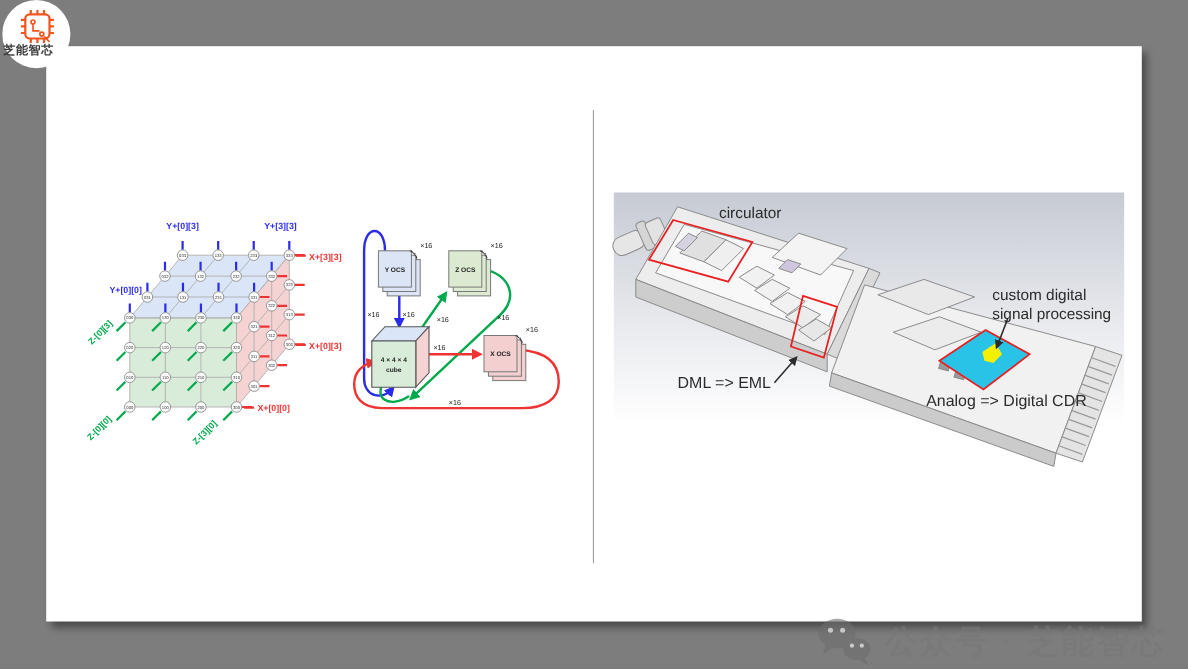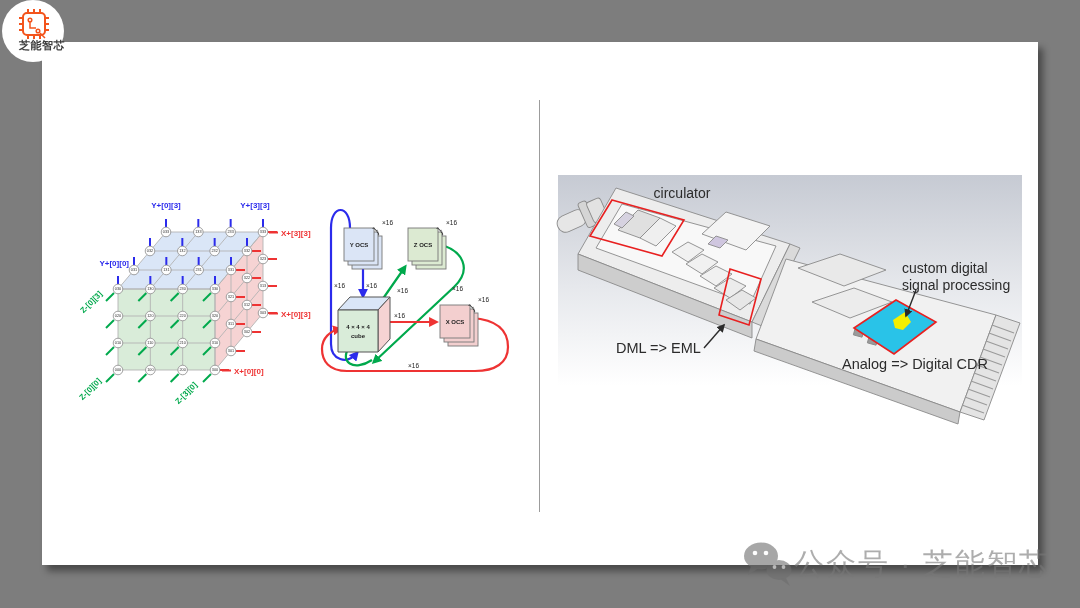--- a/index.html
+++ b/index.html
@@ -8,24 +8,24 @@
          font-family:"Liberation Sans","DejaVu Sans",sans-serif;}
   .slide{position:absolute;left:42px;top:42px;width:996px;height:523px;background:#ffffff;
          box-shadow:5px 6px 7px rgba(0,0,0,.42);}
   .divider{position:absolute;left:539px;top:100px;width:1px;height:412px;background:#9c9c9c;}
   svg{position:absolute;}
   svg text{font-family:"Liberation Sans","DejaVu Sans",sans-serif;}
   #lattice{left:60px;top:190px;}
   #ocs{left:315px;top:193px;}
   #cad{left:556px;top:172px;}
   .logo{position:absolute;left:2px;top:0;width:68px;height:68px;z-index:6;}
-  .logo-text{position:absolute;left:1px;top:38px;width:62px;text-align:right;
+  .logo-text{position:absolute;left:1px;top:38px;width:62px;text-align:left;
              font-size:11px;font-weight:bold;color:#3d3d3d;letter-spacing:.5px;}
-  .watermark{position:absolute;left:742px;top:541px;display:flex;align-items:center;
-             opacity:.6;z-index:5;}
+  .watermark{position:absolute;left:742px;top:561px;display:flex;align-items:center;gap:10px;
+             opacity:.6;z-index:5;font-weight:bold;}
   .wm-text{font-size:30px;color:#787878;letter-spacing:2px;white-space:nowrap;}
 </style>
 </head>
 <body>
 
 <div class="stage">
   <div class="slide"></div>
 
   <svg id="lattice" width="252" height="237" viewBox="60 190 252 237">
       <polygon points="118,289 215,289 263,232 166,232" fill="#dae6f7"></polygon>

